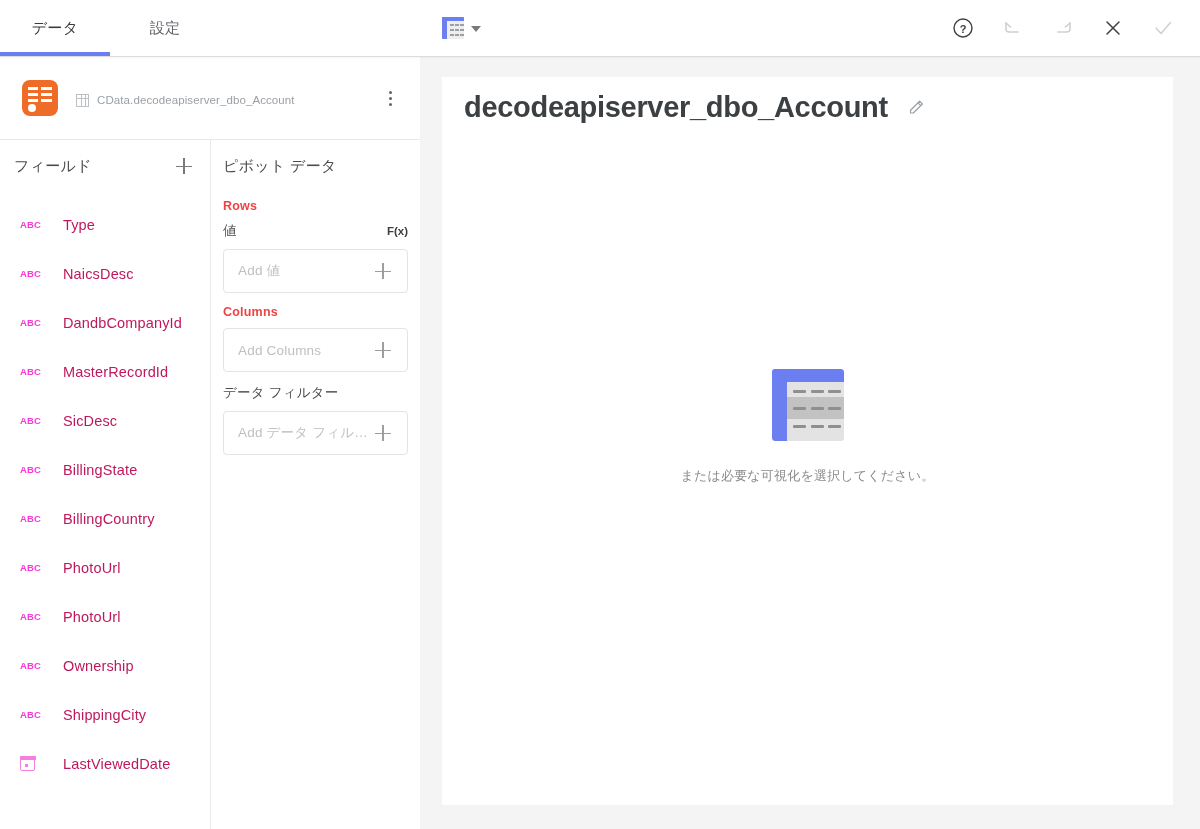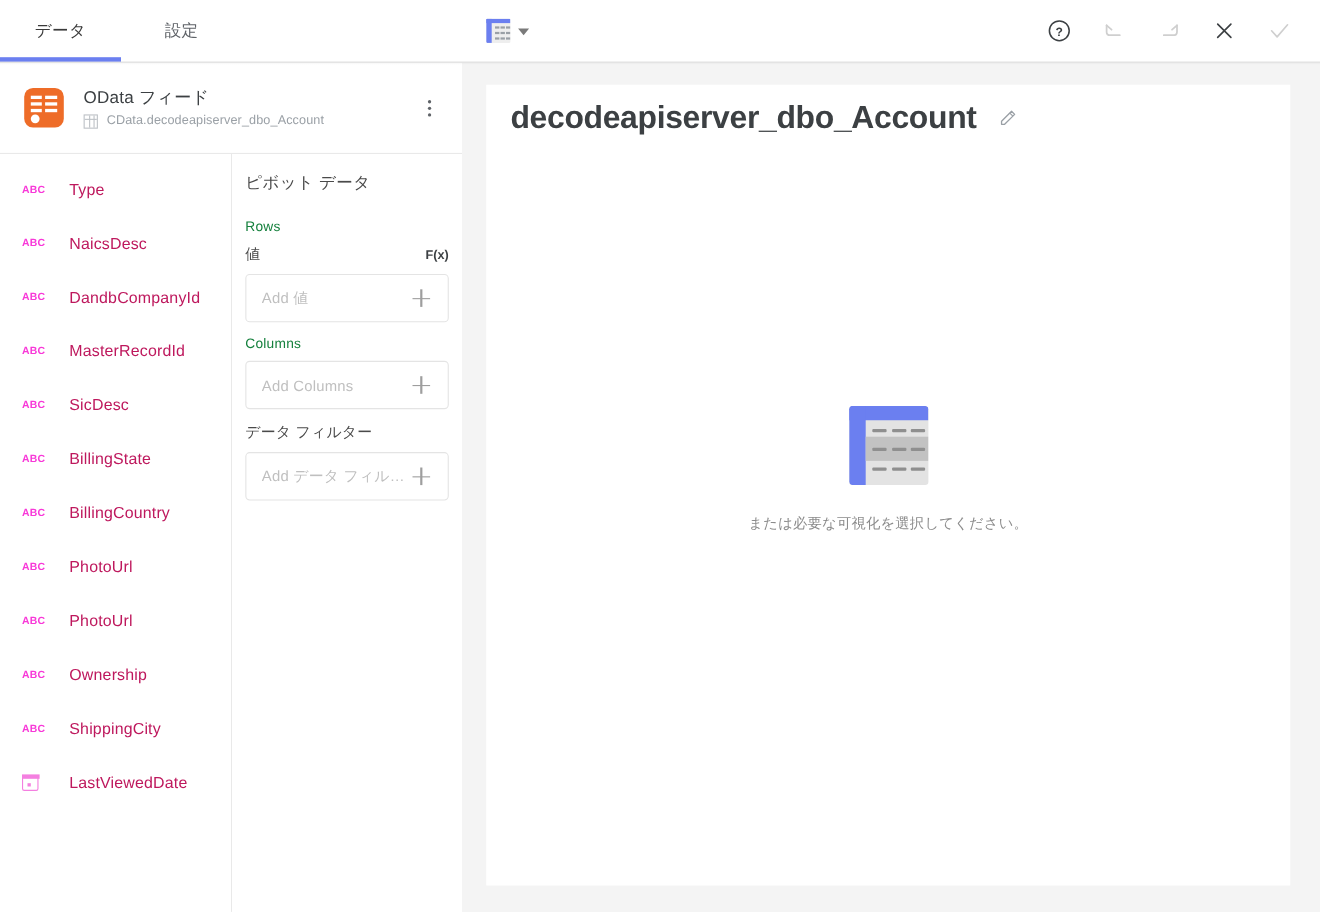--- a/index.html
+++ b/index.html
@@ -235,22 +235,22 @@
     display:flex; align-items:center;
     padding-left: 12px;
     font-size: 15px;
     color: #4a4a4a;
     letter-spacing: .3px;
   }
   .zone { padding: 0 12px; }
   .zone-label {
     display: flex; align-items: baseline;
     font-size: 12.5px;
-    color: #15803d;
-    font-weight: normal;
+    color: #ef4444;
+    font-weight: bold;
     letter-spacing: .2px;
     margin-bottom: 9px;
     margin-top: 7px;
   }
   .zone-label .lbl { flex: 1 1 auto; }
   .zone-label .fx {
     font-size: 11.5px; font-weight: bold; color: #3c4043;
     cursor: pointer; letter-spacing: 0;
   }
   .zone-label.jp { font-weight: normal; font-size: 13.5px; color: #4a4a4a; }
@@ -410,36 +410,39 @@
       <div class="source-icon">
         <i class="l1"></i>
           <i class="l2"></i>
           <i class="l3"></i>
         <i class="r1"></i>
           <i class="r2"></i>
           <i class="r3"></i>
         <i class="dot"></i>
       </div>
       <div class="source-texts">
-        <div class="source-title">OData フィード</div>
         <div class="source-sub">
           <span class="mini-table"></span>
           <span>CData.decodeapiserver_dbo_Account</span>
         </div>
       </div>
       <div class="kebab">
         <span></span>
           <span></span>
           <span></span>
       </div>
     </div>
 
     <div class="lower">
 
       <div class="fields-pane">
+        <div class="pane-head">
+          <span class="title">フィールド</span>
+          <span class="plus-btn"></span>
+        </div>
         <div class="fields-list" id="fields-list">
             <div class="field-row">
               <div class="ftype">
                 <span class="abc">ABC</span>
               </div>
               <span class="fname">Type</span>
             </div>
             <div class="field-row">
               <div class="ftype">
                 <span class="abc">ABC</span>

